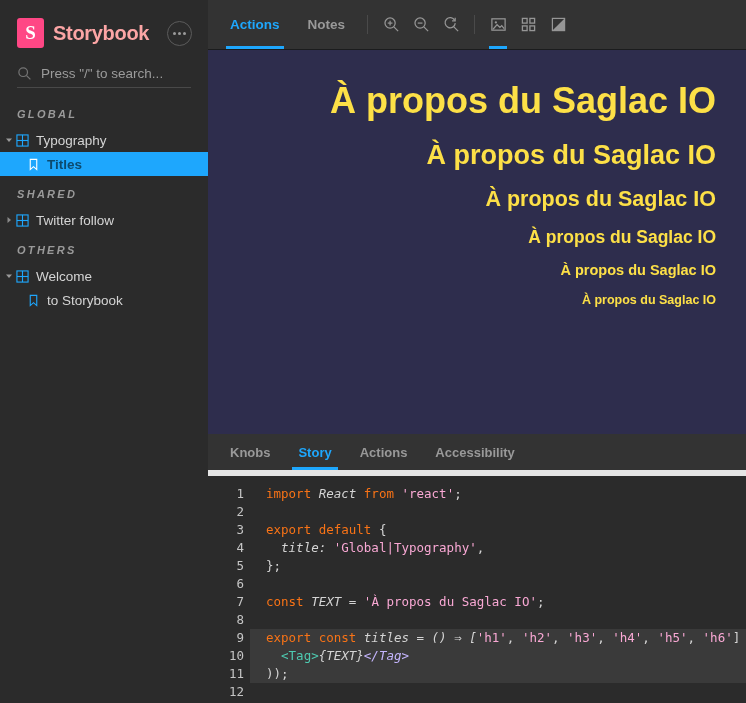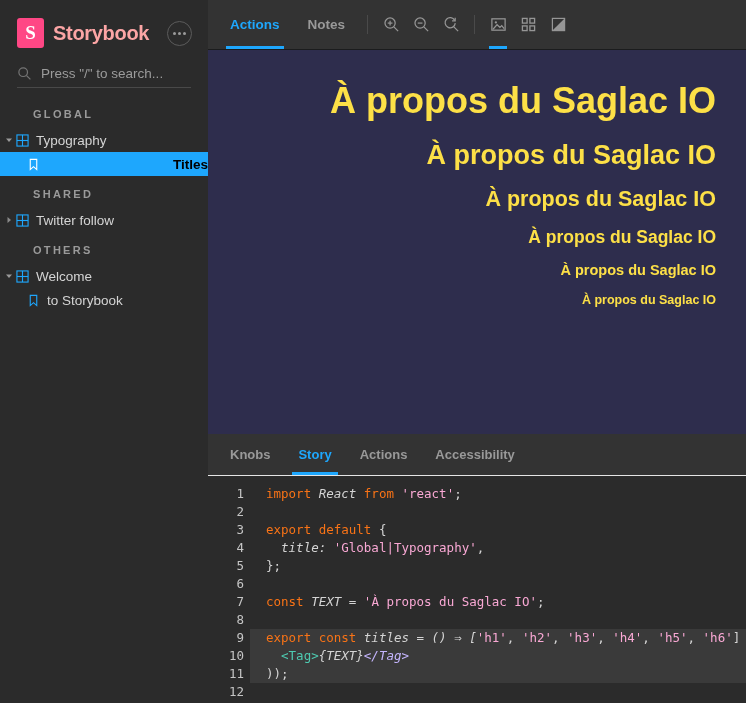--- a/index.html
+++ b/index.html
@@ -57,30 +57,31 @@
     color:#cfcfcf; font-size:13.5px; margin-left:9px;
     font-family:"Liberation Sans", sans-serif;
     width:100%;
   }
   .search-input::placeholder { color:#9b9b9b; }
 
   .tree { margin-top:20px; }
   .section-label {
     color:#9a9a9a; font-size:11px; font-weight:bold;
     letter-spacing:2.3px; padding:0 0 0 17px;
-    margin:12px 0 8px 16px;
+    margin:12px 0 8px 0;
+    font-style:italic;
   }
   .section-label.first { margin-top:4px; }
 
   .node {
     display:flex; align-items:center;
     height:24px; padding-left:4px; cursor:pointer;
     color:#d4d4d4; font-size:13.5px;
   }
-  .node.selected { background:#1ea7fd; color:#000000; font-weight:bold;justify-content:space-between; }
+  .node.selected { background:#1ea7fd; color:#0c4a6e; font-weight:bold; }
   .node.child { padding-left:27px; }
   .caret {
     width:10px; flex:0 0 10px; margin-right:2px;
     display:flex; align-items:center; justify-content:center;
   }
   .caret svg { display:block; }
   .node-icon { width:13px; height:13px; flex:0 0 13px; margin-right:7px; }
   .node-label { white-space:nowrap; }
 
   
@@ -131,21 +132,21 @@
   .h2 { font-size:27px; margin-bottom:13px; }
   .h3 { font-size:21.5px; margin-bottom:13px; }
   .h4 { font-size:17.5px; margin-bottom:12px; }
   .h5 { font-size:14.5px; margin-bottom:13px; }
   .h6 { font-size:12.5px; }
 
   .panel { flex:1 1 auto; display:flex; flex-direction:column; background:#2b2b2b; min-height:0; }
   .panel-tabs {
     height:42px; background:#333333;
     display:flex; align-items:stretch;
-    border-bottom:1px solid #e5e5e5;
+    border-bottom:6px solid #e5e5e5;
     flex:0 0 42px;
   }
   .ptab {
     display:flex; align-items:center; padding:0 14px;
     color:#999999; font-size:13px; font-weight:bold; cursor:pointer;
     position:relative;
   }
   .ptab:first-child { margin-left:8px; }
   .ptab.active { color:#1ea7fd; }
   .ptab.active::after {

